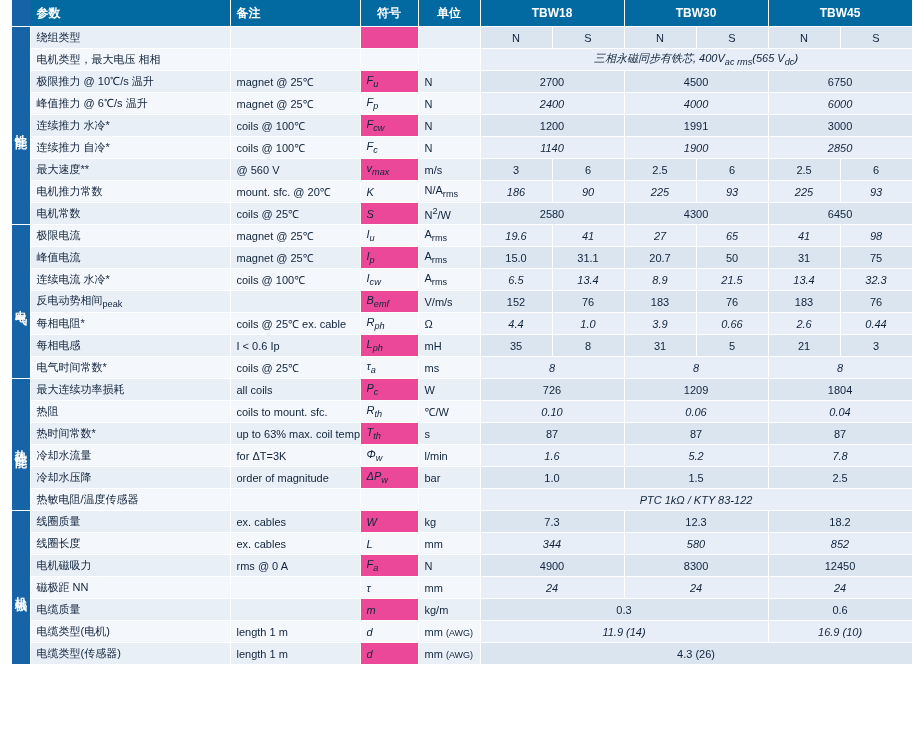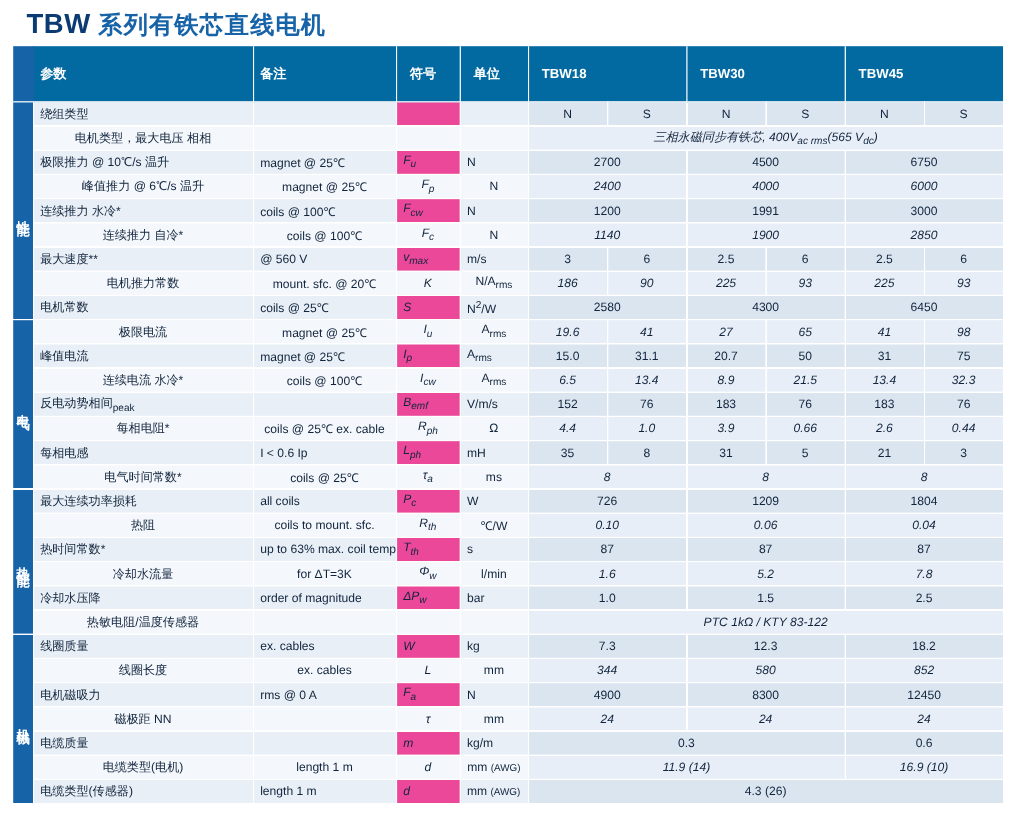--- a/index.html
+++ b/index.html
@@ -15,46 +15,43 @@
   table{border-collapse:collapse;width:900px;margin-left:12px;table-layout:fixed;font-size:11px;}
   col.c-group{width:18px;}
   col.c-param{width:200px;}
   col.c-note{width:130px;}
   col.c-sym{width:58px;}
   col.c-unit{width:62px;}
   col.c-val{width:72px;}
 
   thead th{background:#0369a1;color:#ffffff;font-size:12px;font-weight:bold;height:26px;
            border-right:1px solid #ffffff;border-bottom:1px solid #ffffff;padding:0 6px;text-align:left;}
-  thead th.ctr{padding:12px;}
+  thead th.ctr{text-align:center;padding:0;}
   thead th.grp{background:#1763a8;border-right:1px solid #1763a8;}
 
   tbody td{height:21px;padding:0 6px;border-bottom:1px solid #ffffff;border-right:1px solid #ffffff;
            vertical-align:middle;white-space:nowrap;overflow:hidden;}
   td.param{background:#e9eff6;color:#10243d;}
   td.note{background:#e9eff6;color:#10243d;}
   td.sym{background:#ec4899;color:#10243d;font-style:italic;}
   td.unit{background:#e9eff6;color:#10243d;}
   td.val{background:#dbe5f0;text-align:center;padding:0;color:#10243d;}
-  tr.alt td.param,tr.alt td.note,tr.alt td.sym,tr.alt td.unit{background:#f4f7fb;text-align:center;}
+  tr.alt td.param,tr.alt td.note,tr.alt td.sym,tr.alt td.unit{background:#f4f7fb;}
   tr.alt td.val{background:#e8eef7;font-style:italic;}
 
   td.grp{background:#1763a8;color:#ffffff;text-align:center;font-size:12px;font-weight:bold;
          padding:0;border-right:1px solid #ffffff;border-bottom:1px solid #ffffff;}
   td.grp .rot{writing-mode:vertical-rl;display:inline-block;letter-spacing:3px;line-height:18px;}
   .small{font-size:9px;}
 </style>
 </head>
 <body>
 
 <div class="page">
 
-  <div class="title">
-    <span class="t1">TBW</span><span class="t2">系列有铁芯直线电机</span>
-  </div>
 
   <table>
     <colgroup>
       <col class="c-group">
         <col class="c-param">
         <col class="c-note">
         <col class="c-sym">
         <col class="c-unit">
       <col class="c-val">
         <col class="c-val">

